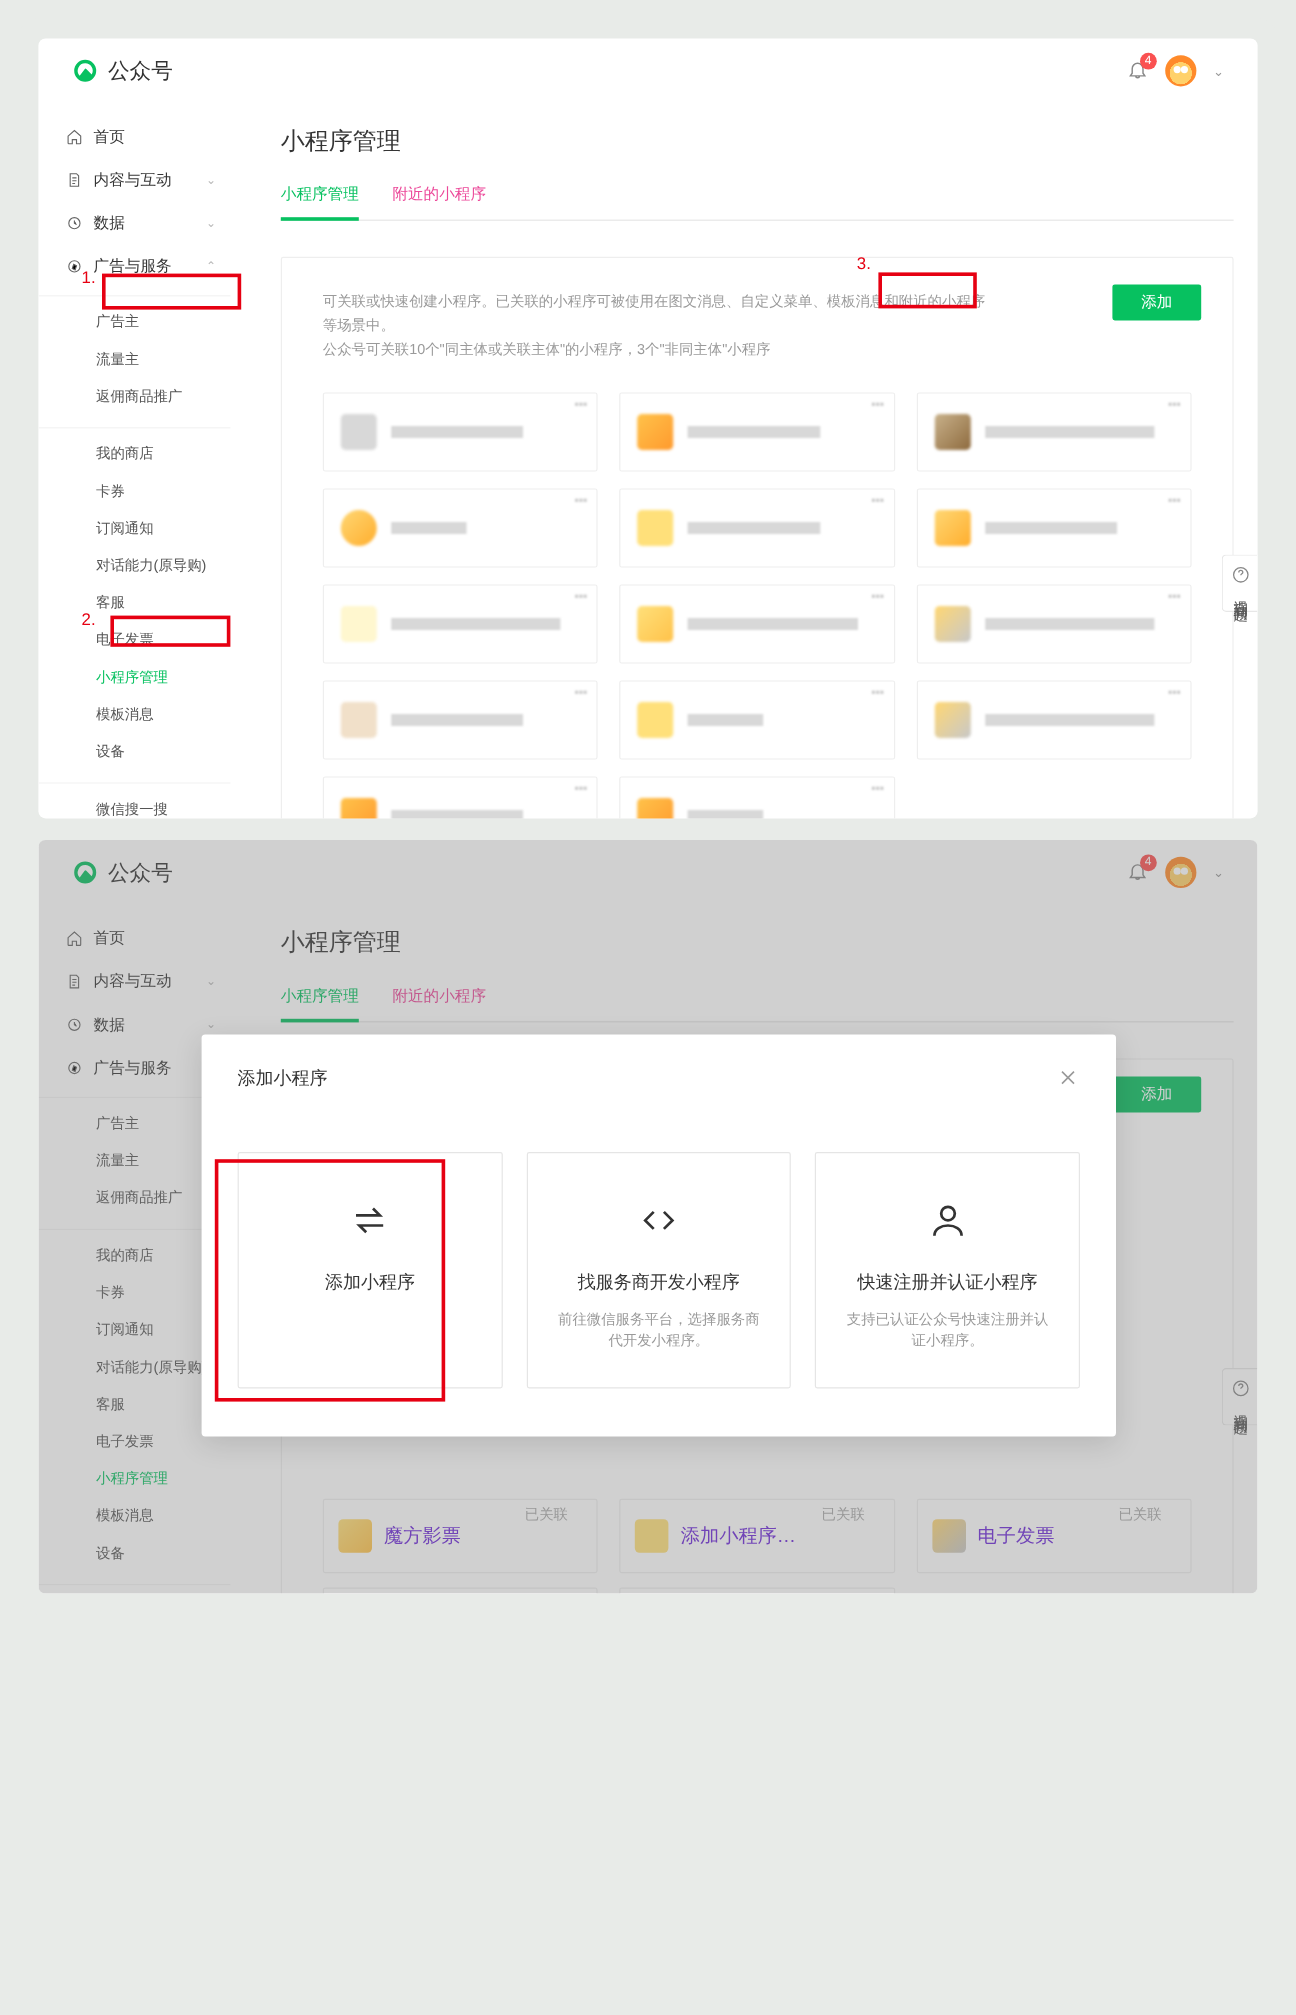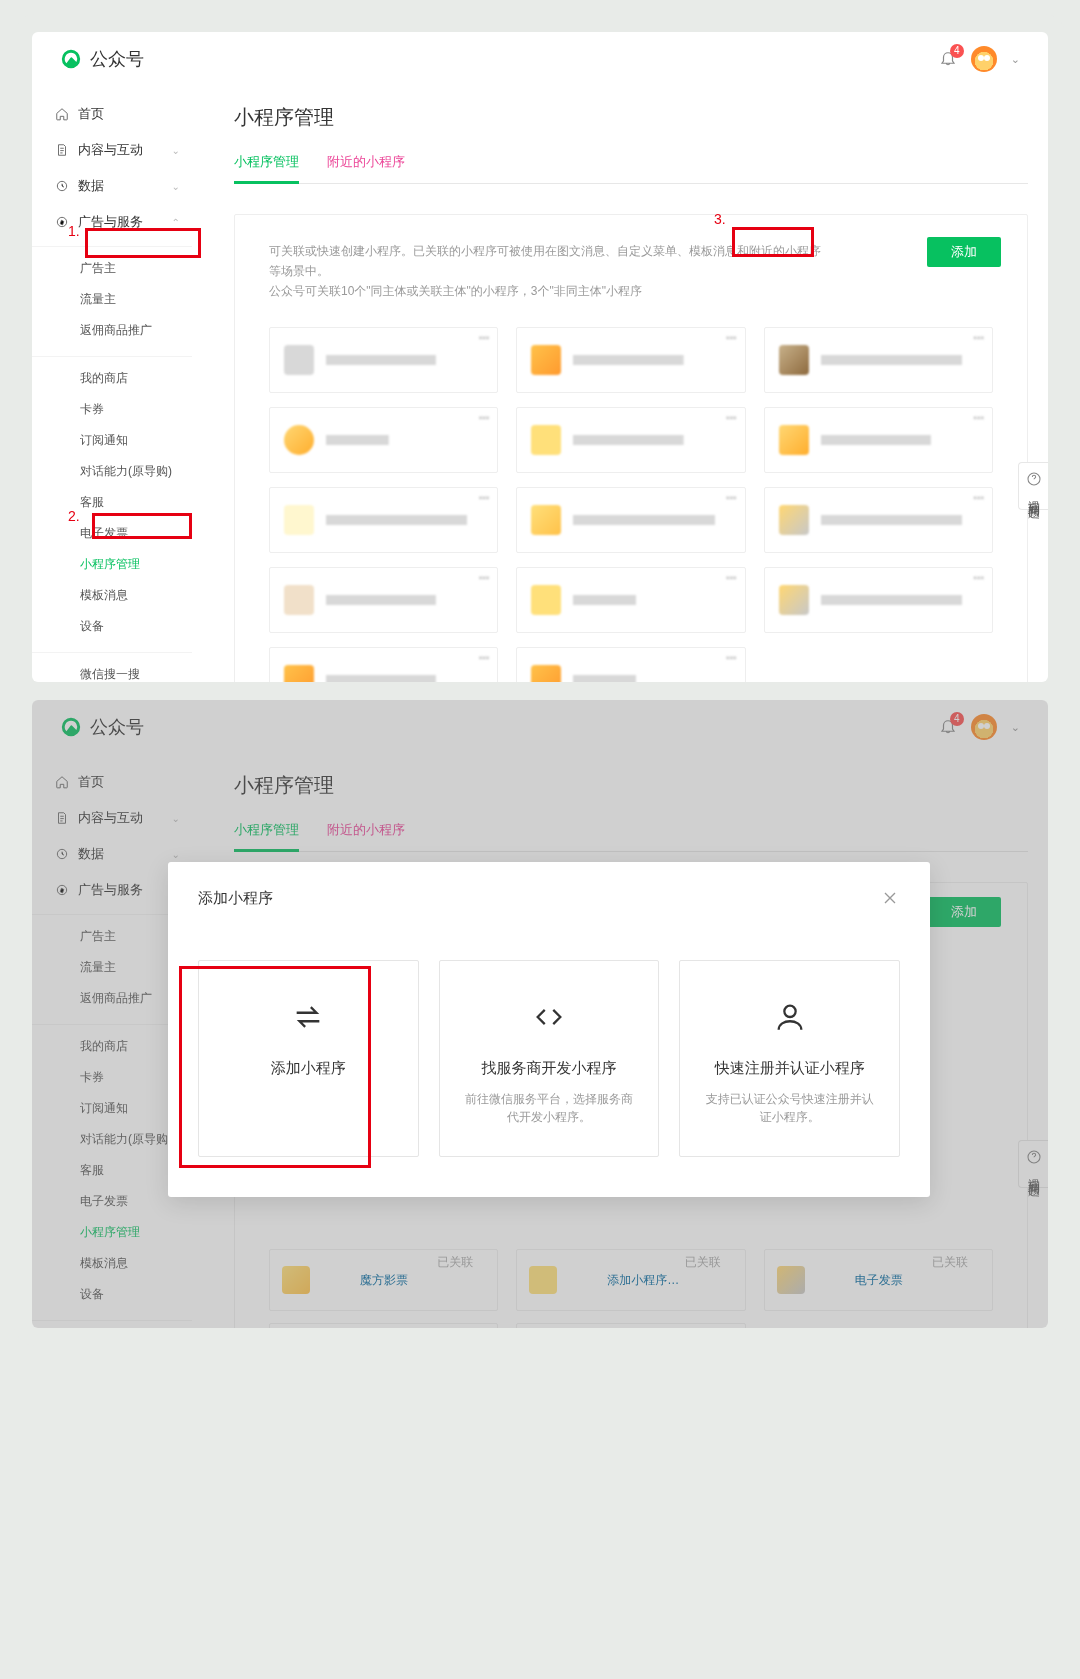--- a/index.html
+++ b/index.html
@@ -196,21 +196,21 @@
   .opt p { font-size: 12px; color: #9a9a9a; line-height: 18px; }
   .opt.sel {  }
 
   
   .card2 {
     border: 1px solid #eee; border-radius: 2px;
     height: 62px; display: flex; align-items: center; padding: 0 12px; gap: 10px;
     position: relative; background: #fff;
   }
   .card2 .thumb { width: 28px; height: 28px; border-radius: 4px; }
-  .card2 .ttl { font-size: 12px; color: #0369a1; margin-left: 40px; }
+  .card2 .ttl { font-size: 16px; color: #6d28d9; }
   .card2 .tag2 { position: absolute; top: 4px; right: 24px; font-size: 12px; color: #aaa; }
   .grid2 { margin-top: 340px; display: grid; grid-template-columns: repeat(3,1fr); gap: 12px 18px; }
 </style>
 </head>
 <body>
 
 <div class="outer-wrap">
 
 <div class="screenshot" style="height:650px;">
   <div class="topbar">

